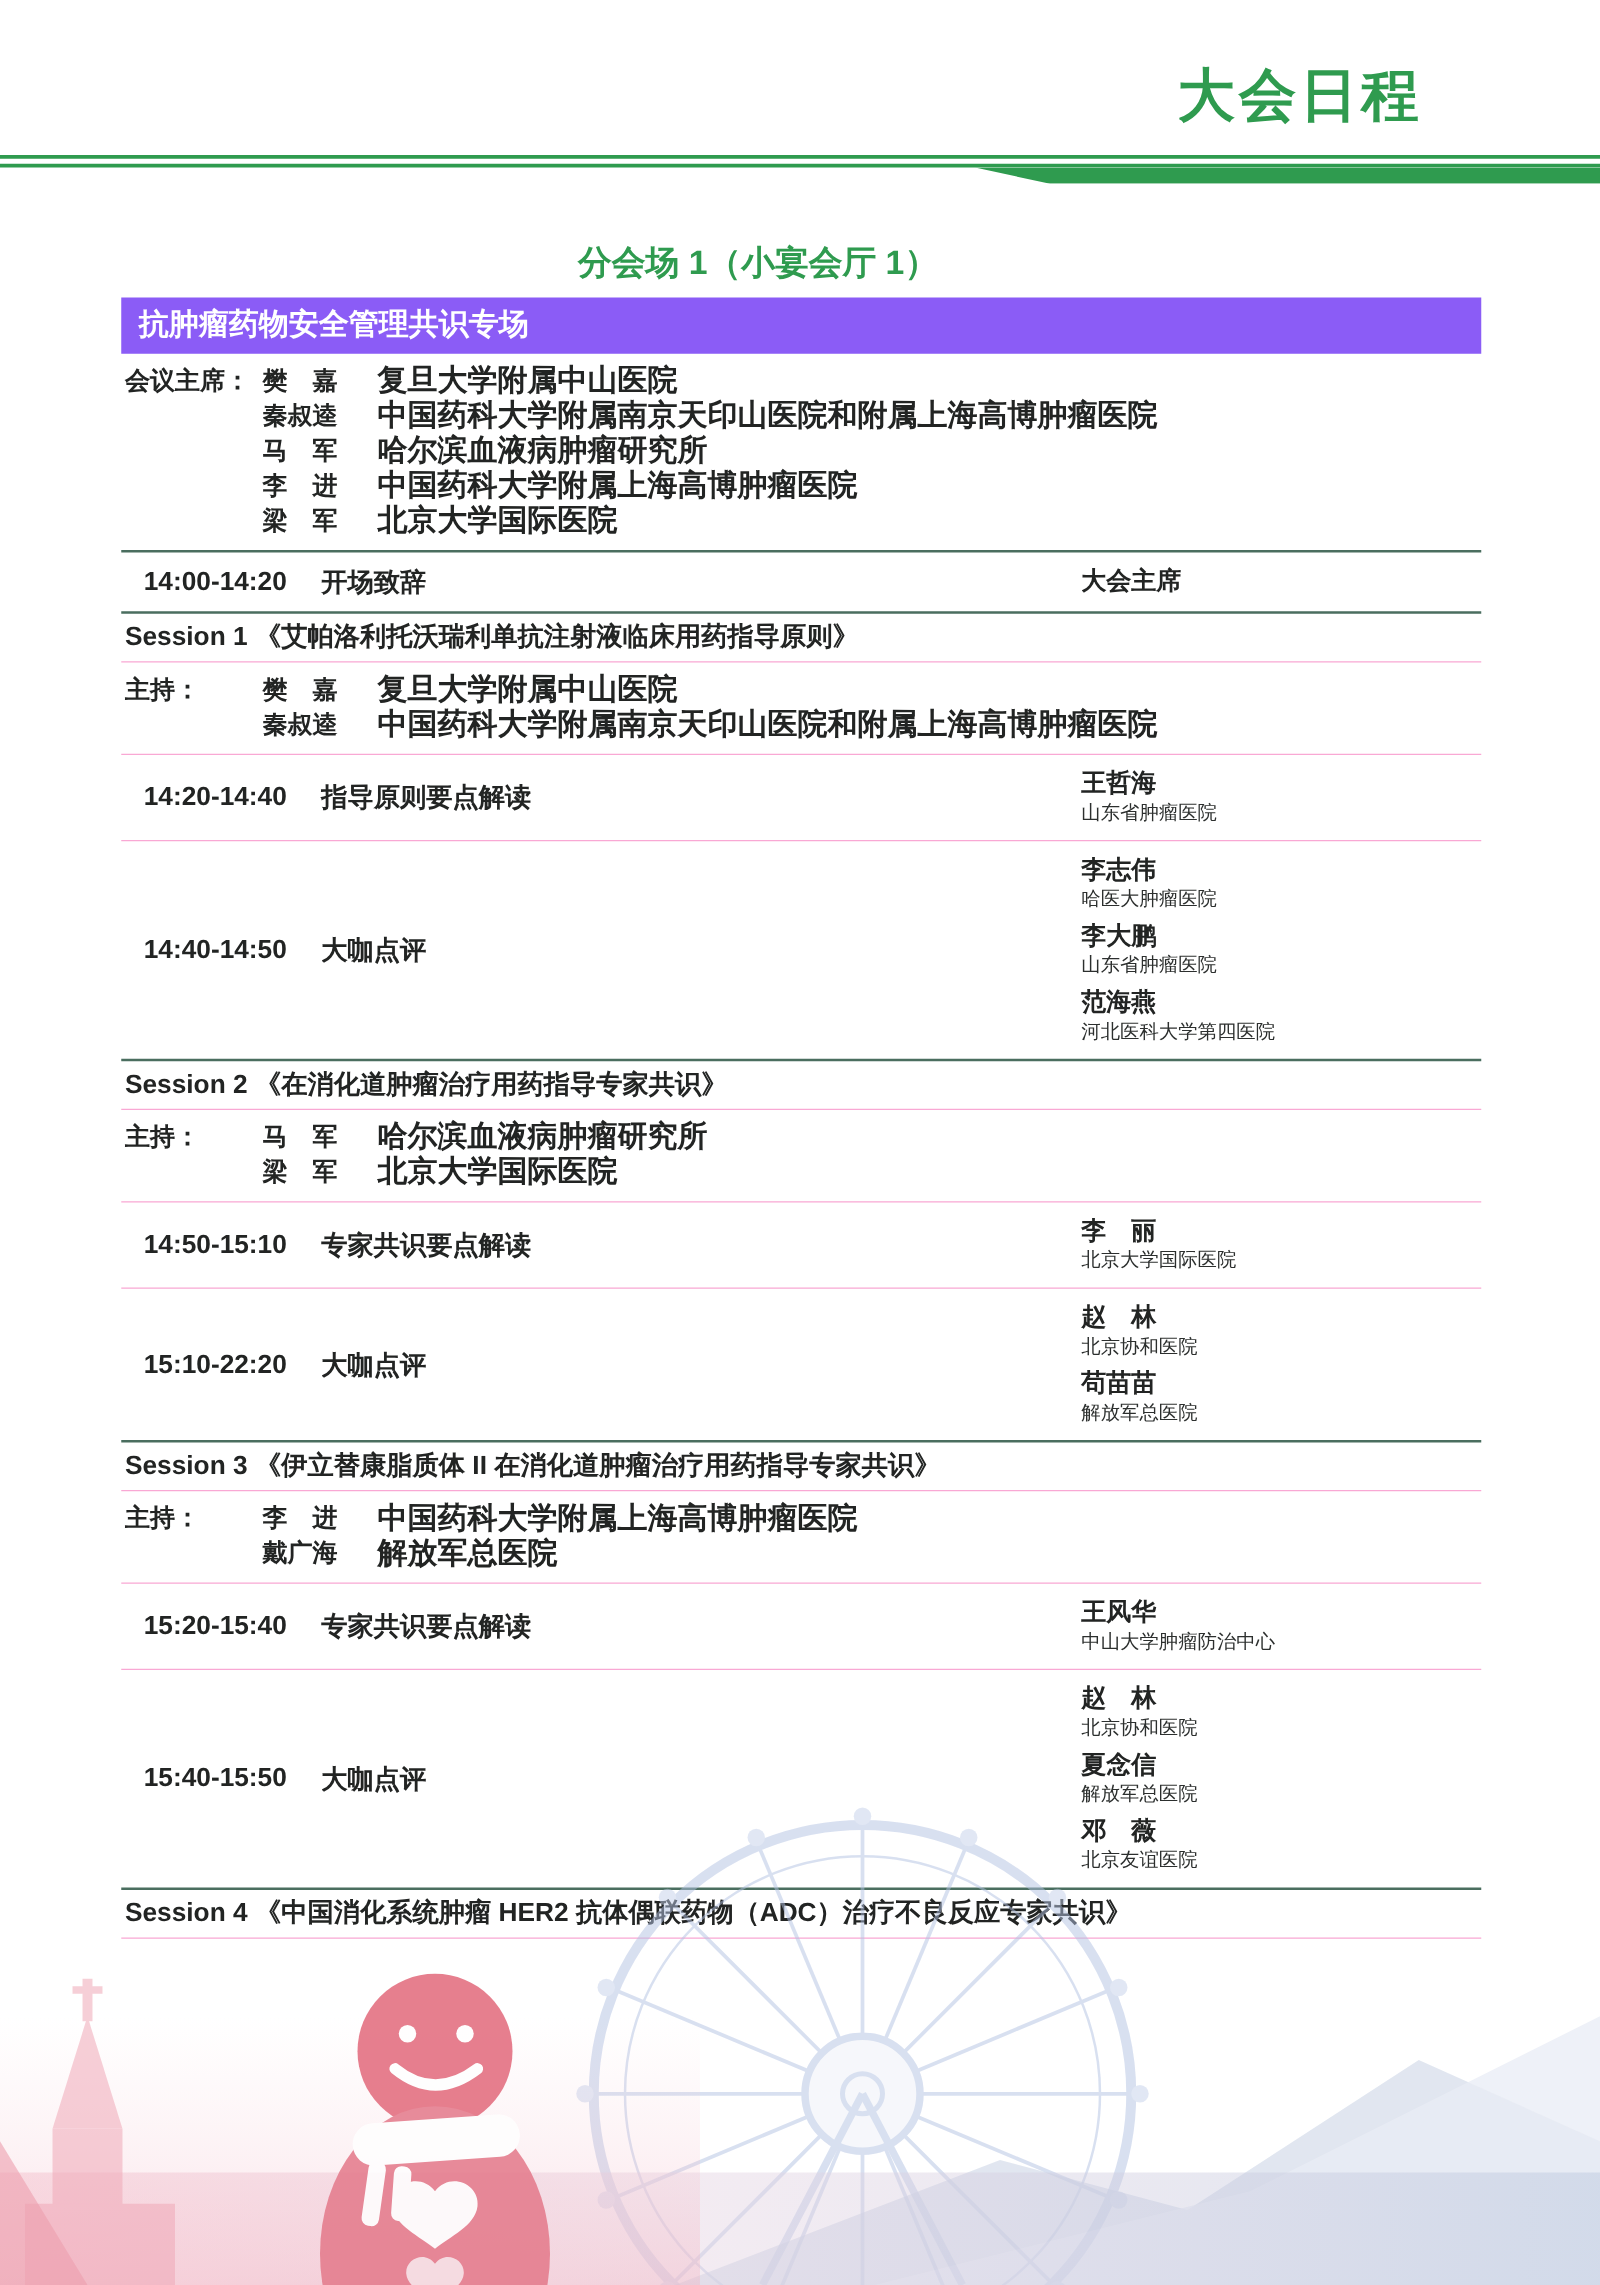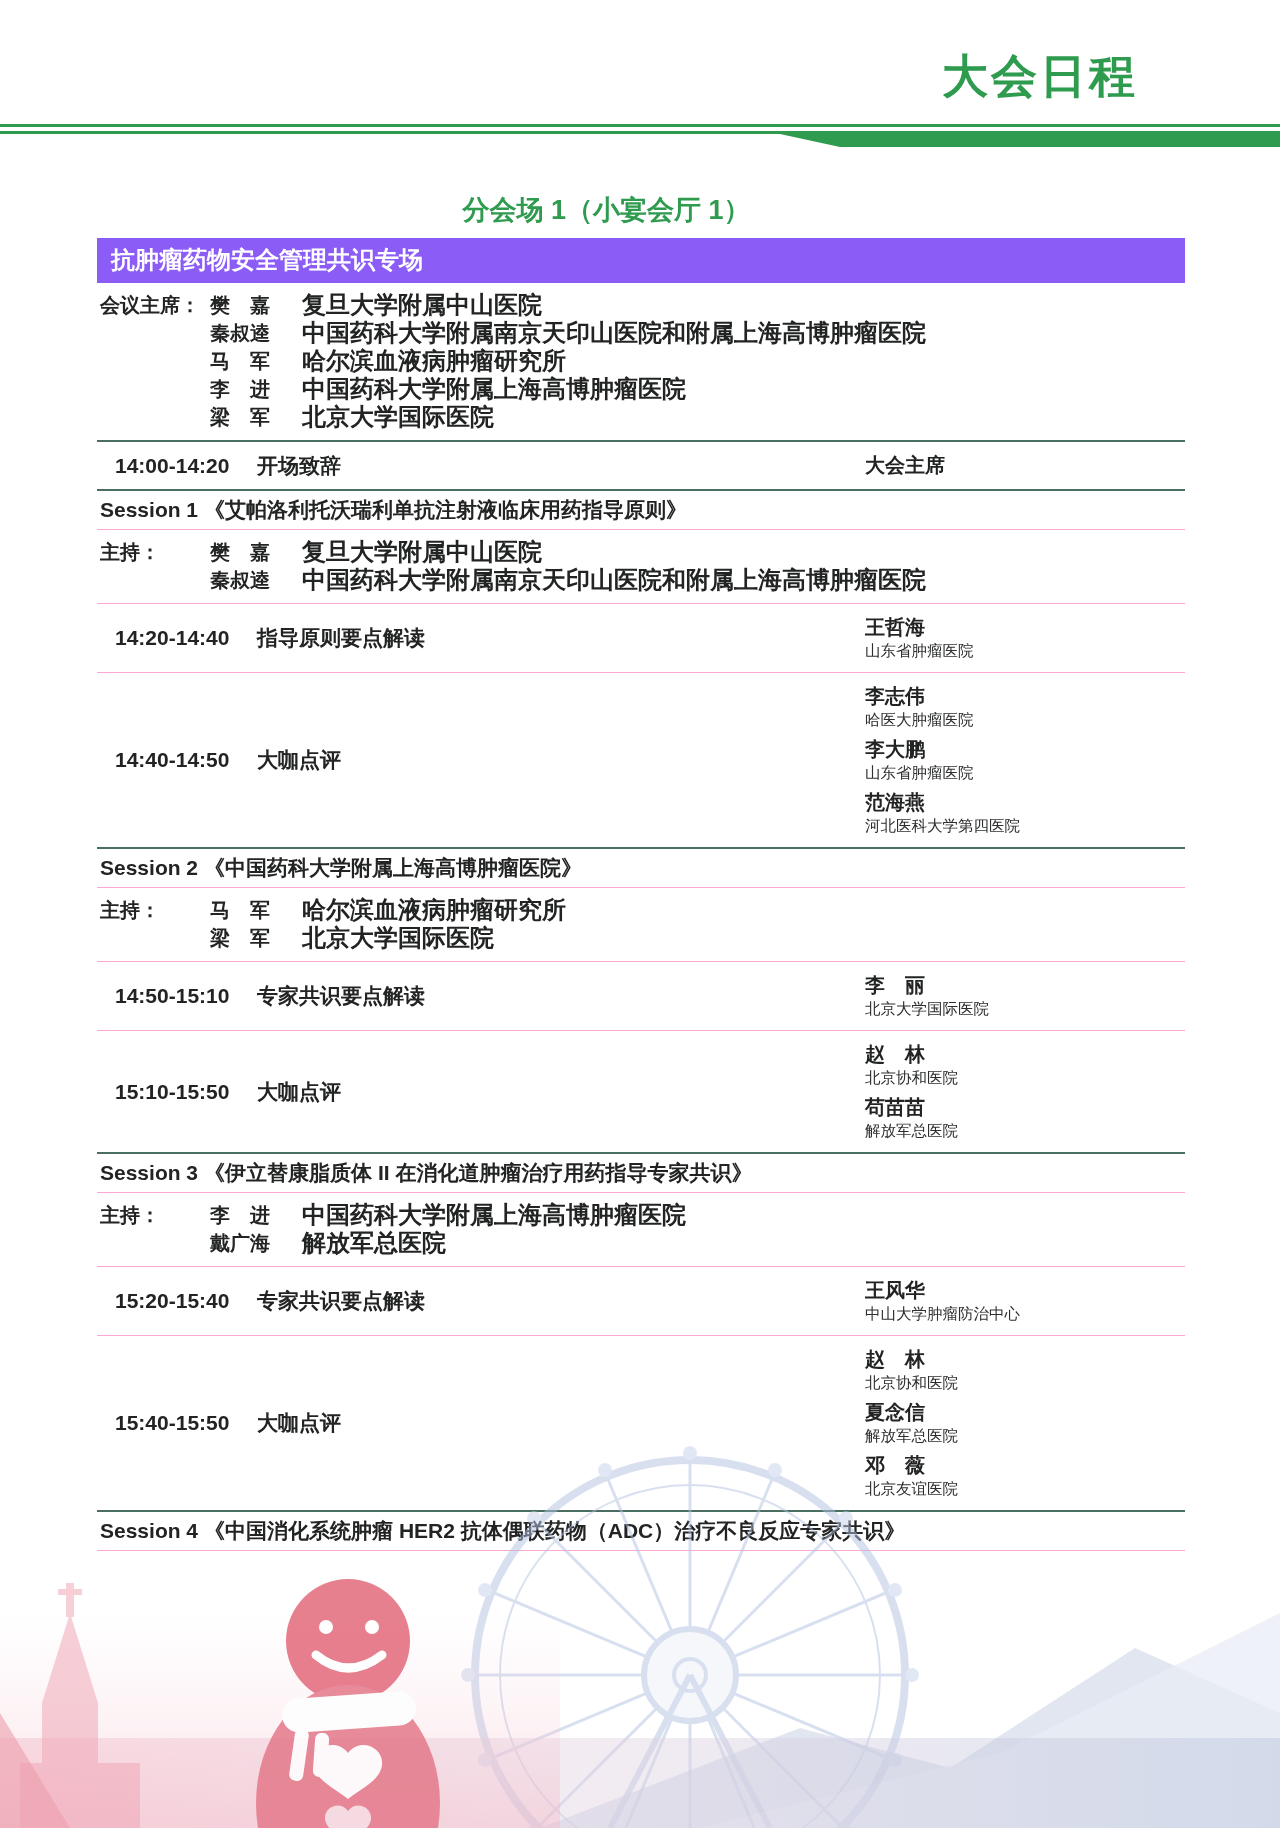--- a/index.html
+++ b/index.html
@@ -155,21 +155,21 @@
           <div class="affil">山东省肿瘤医院</div>
         </div>
         <div class="speaker">
           <div class="name">范海燕</div>
           <div class="affil">河北医科大学第四医院</div>
         </div>
       </div>
     </div>
 
     <div class="row-session bb-light">
-      <span class="s-label">Session 2</span><span class="s-title">《中国药科大学附属上海高博肿瘤医院》</span>
+      <span class="s-label">Session 2</span><span class="s-title">《在消化道肿瘤治疗用药指导专家共识》</span>
     </div>
 
     <div class="block-people bb-light">
       <div class="people-row">
         <span class="col-label">主持：</span>
         <span class="col-name">马　军</span>
         <span class="col-affil">哈尔滨血液病肿瘤研究所</span>
       </div>
       <div class="people-row">
         <span class="col-label"></span>
@@ -183,21 +183,21 @@
       <div class="cell-topic">专家共识要点解读</div>
       <div class="cell-speakers">
         <div class="speaker">
           <div class="name">李　丽</div>
           <div class="affil">北京大学国际医院</div>
         </div>
       </div>
     </div>
 
     <div class="row-talk bb-dark">
-      <div class="cell-time">15:10-15:50</div>
+      <div class="cell-time">15:10-22:20</div>
       <div class="cell-topic">大咖点评</div>
       <div class="cell-speakers">
         <div class="speaker">
           <div class="name">赵　林</div>
           <div class="affil">北京协和医院</div>
         </div>
         <div class="speaker">
           <div class="name">苟苗苗</div>
           <div class="affil">解放军总医院</div>
         </div>

